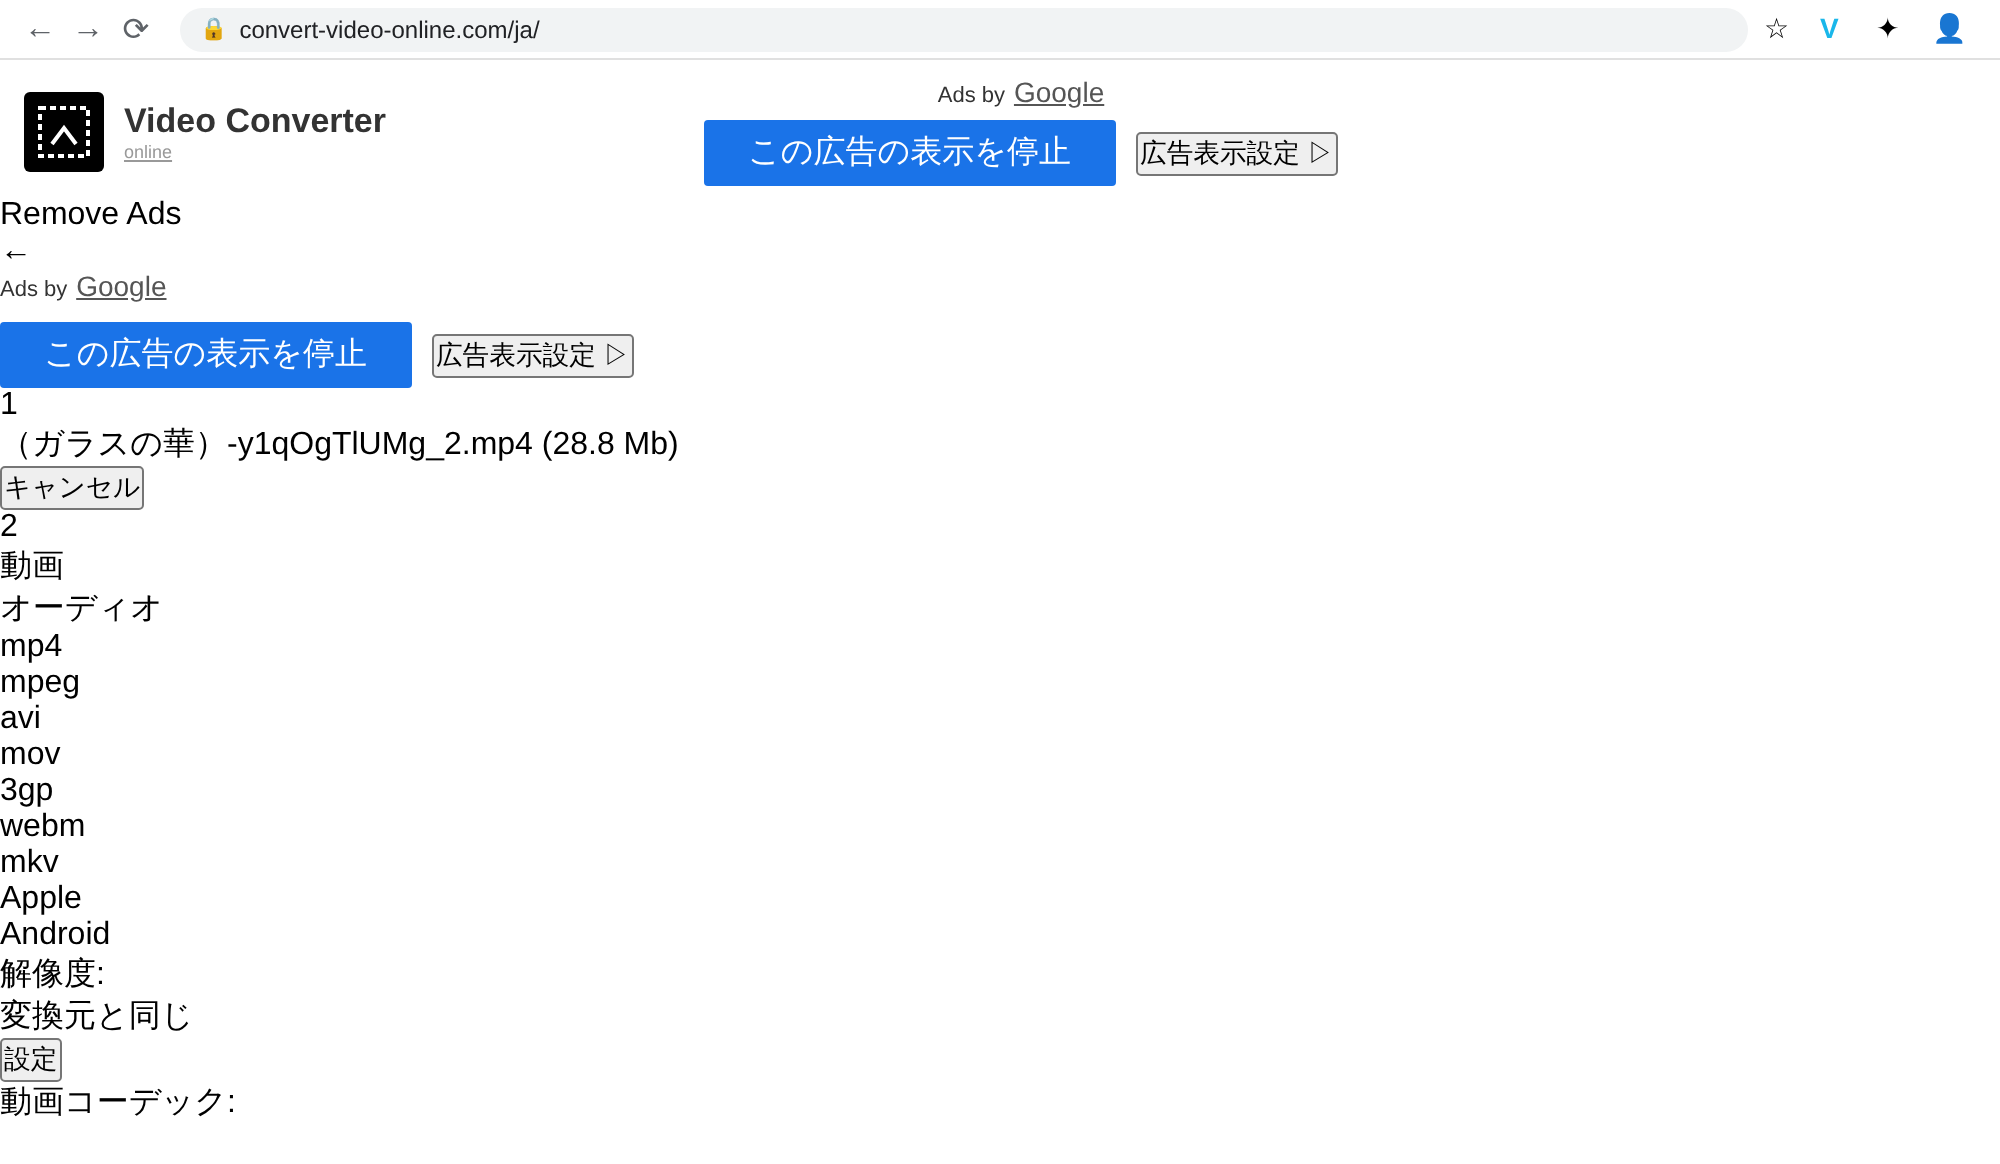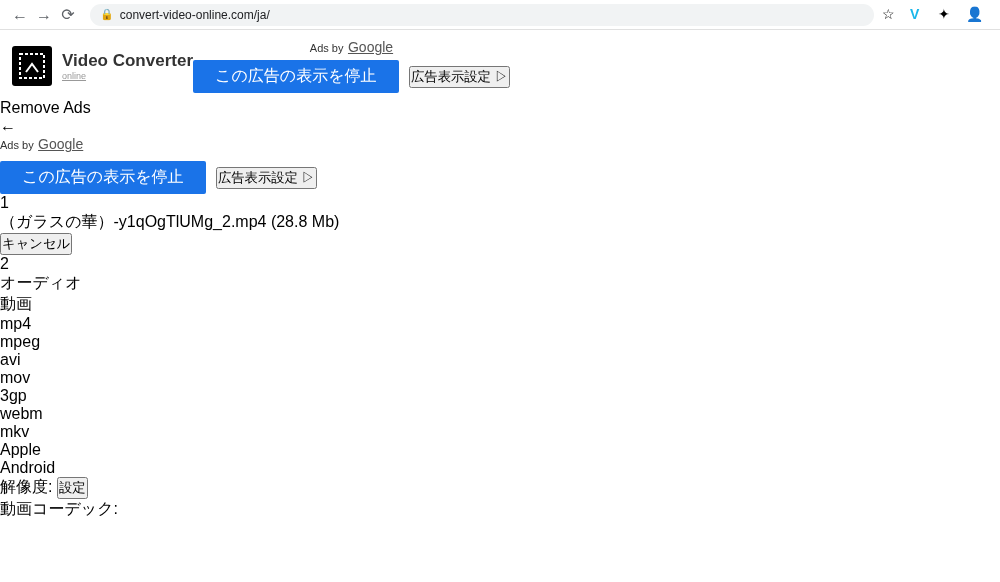--- a/index.html
+++ b/index.html
@@ -5,21 +5,21 @@
 * { margin: 0; padding: 0; box-sizing: border-box; font-family: Arial, sans-serif; }
 body { background: #fff; width: 1000px; height: 582px; overflow: hidden; }
 
 .browser-bar { display: flex; align-items: center; height: 30px; padding: 0 8px; background: #fff; border-bottom: 1px solid #e0e0e0; }
 .nav-btn { width: 24px; height: 24px; display: flex; align-items: center; justify-content: center; color: #5f6368; cursor: pointer; font-size: 16px; }
 .url-area { display: flex; align-items: center; flex: 1; margin-left: 10px; padding: 4px 10px; background: #f1f3f4; border-radius: 14px; font-size: 12px; color: #202124; }
 .lock { margin-right: 6px; color: #5f6368; font-size: 11px; }
 .ext-icons { display: flex; gap: 10px; padding: 0 8px; }
 .ext-ico { width: 18px; height: 18px; font-size: 14px; }
 
-.top-ad-row { display: flex; align-items: center; justify-content: flex-start; padding: 8px 12px 6px; }
+.top-ad-row { display: flex; align-items: center; justify-content: space-between; padding: 8px 12px 6px; }
 .logo-block { display: flex; align-items: center; gap: 10px; }
 .logo-ico { width: 40px; height: 40px; background: #000; display: flex; align-items: center; justify-content: center; border-radius: 3px; }
 .logo-txt { font-size: 17px; font-weight: bold; color: #333; }
 .logo-sub { font-size: 9px; color: #999; text-decoration: underline; }
 .center-ad { text-align: center; }
 .ads-lab { font-size: 11px; color: #333; }
 .google-lab { font-size: 14px; color: #555; text-decoration: underline; }
 .btn-blue { background: #1a73e8; color: #fff; border: none; padding: 6px 22px; font-size: 16px; border-radius: 2px; margin-right: 6px; }
 .btn-(grey { background: #fff; color: #666; border: 1px solid #ddd; padding: 6px 14px; font-size: 12px; }
 .btn-grey { background: #fff; color: #666; border: 1px solid #ddd; padding: 6px 14px; font-size: 11px; }
@@ -122,36 +122,37 @@
         <div class="progress-fill"></div>
         <div class="progress-text">（ガラスの華）-y1qOgTlUMg_2.mp4 (28.8 Mb)</div>
       </div>
       <button class="cancel-btn">キャンセル</button>
     </div>
 
     <div class="step" style="align-items:flex-start">
       <div class="step-num">2</div>
       <div class="step2-body">
         <div class="tabs">
+          <div class="tab active">動画</div>
           <div class="tab">オーディオ</div>
-          <div class="tab active">動画</div>
         </div>
         <div class="fmt-bar">
           <div class="fmt">mp4</div>
           <div class="fmt">mpeg</div>
           <div class="fmt">avi</div>
           <div class="fmt">mov</div>
           <div class="fmt">3gp</div>
           <div class="fmt">webm</div>
           <div class="fmt active">mkv</div>
           <div class="fmt">Apple</div>
           <div class="fmt">Android</div>
         </div>
         <div class="res-row">
           <span>解像度:</span>
+          <div class="res-sel"><span>変換元と同じ</span></div>
           <button class="set-btn">設定</button>
         </div>
 
         <div class="dark-zone">
           <div class="dz-row">
             <span>動画コーデック:</span>
             
           </div>
 
         </div>

